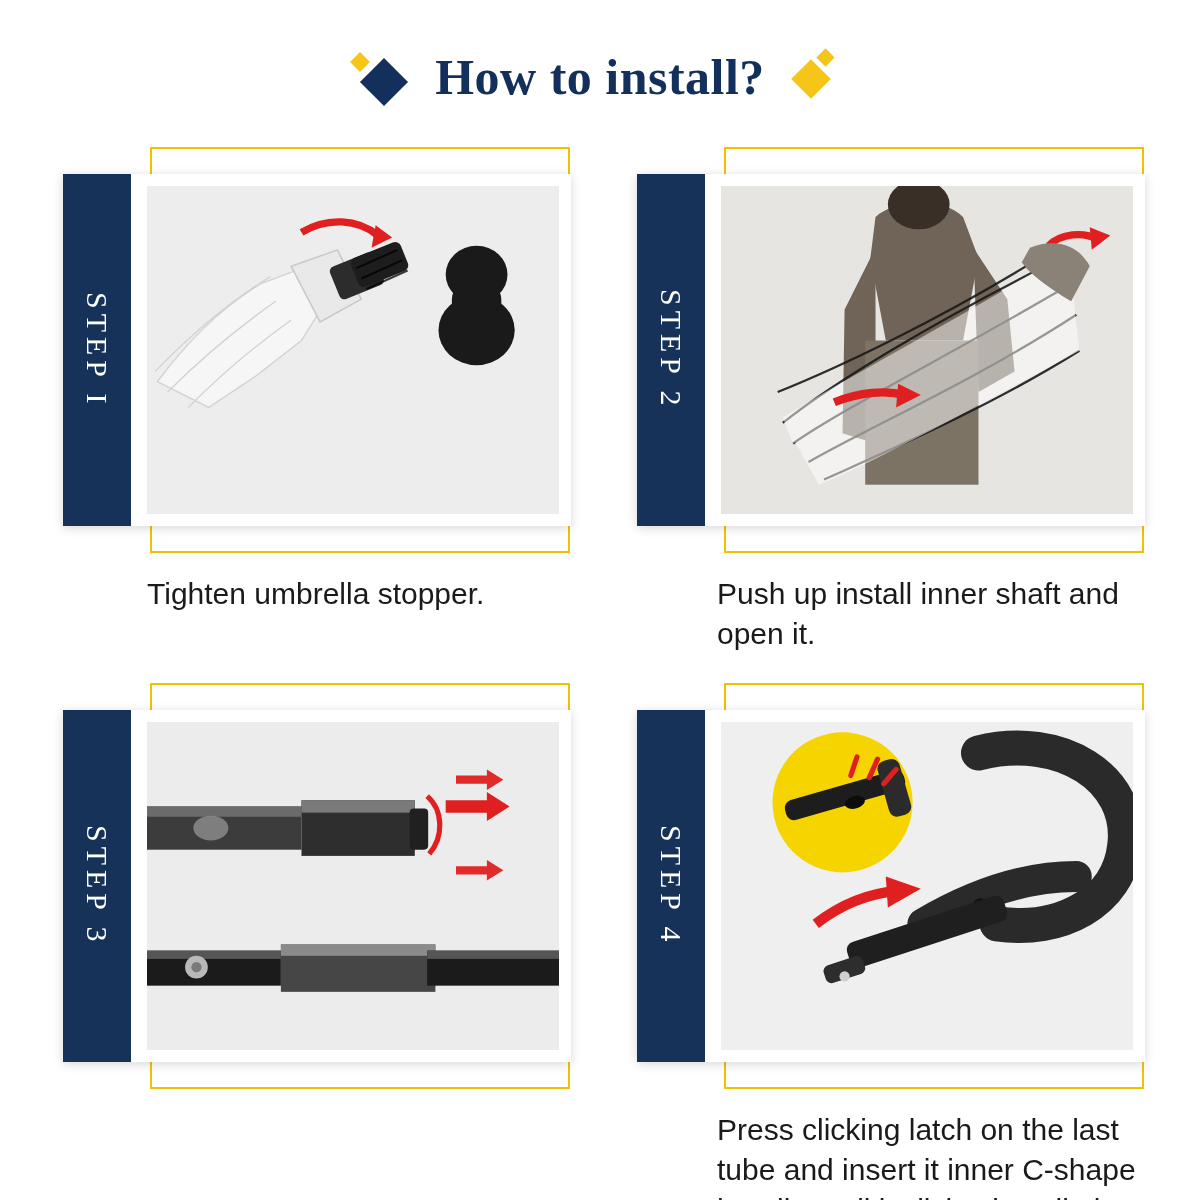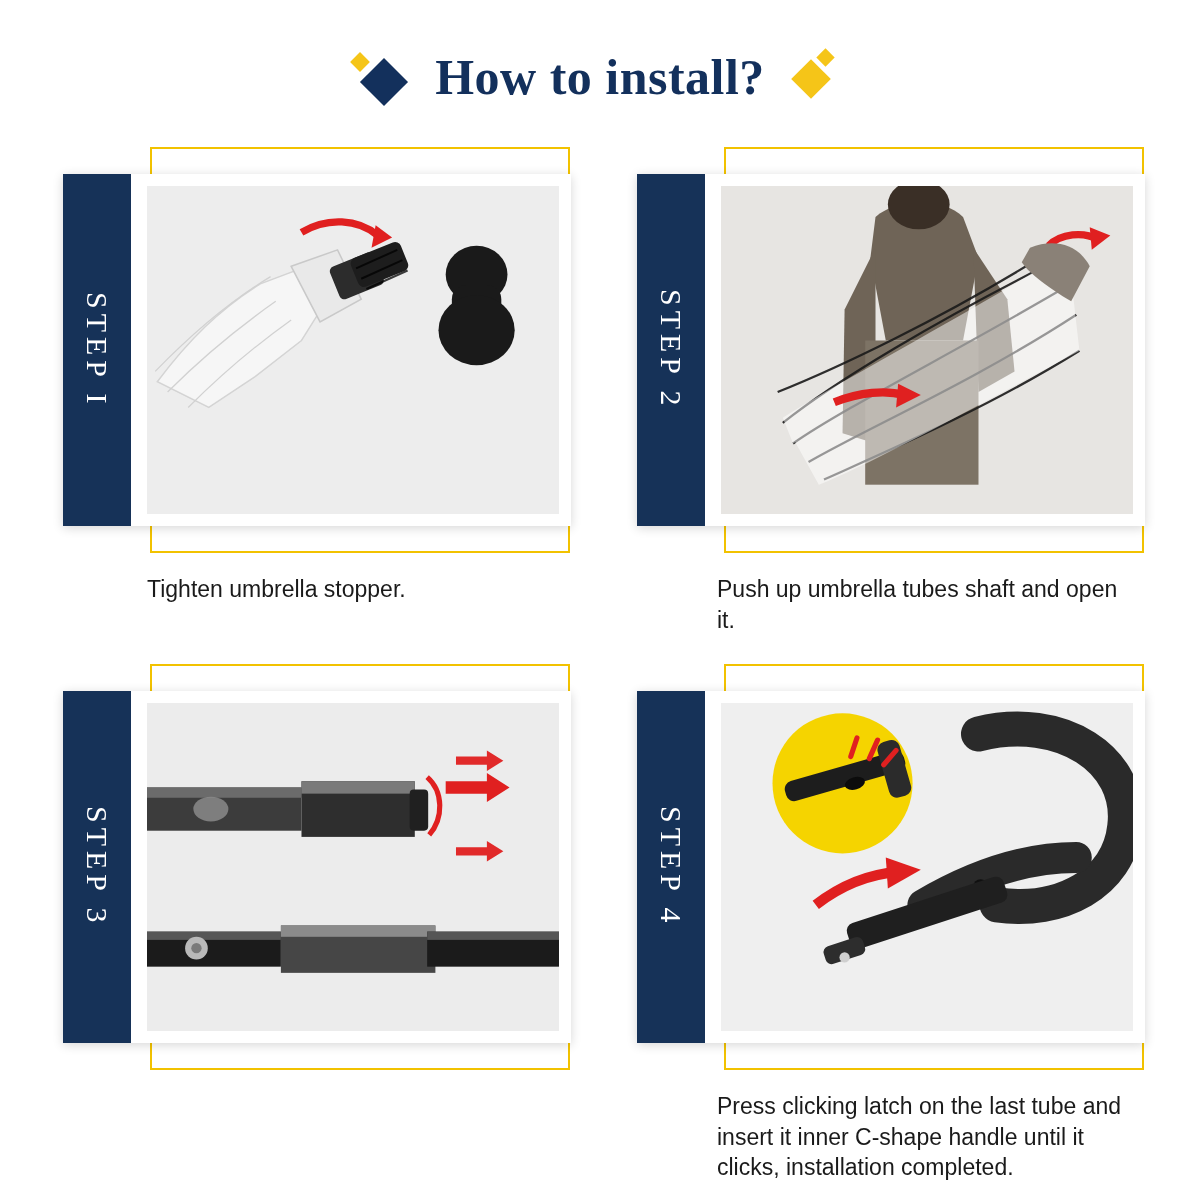--- a/index.html
+++ b/index.html
@@ -121,21 +121,21 @@
     flex: 1 1 auto;
     margin: 12px 12px 12px 16px;
     background: #ededed;
     position: relative;
     overflow: hidden;
   }
   .caption {
     margin-top: 14px;
     padding-left: 92px;
     padding-right: 4px;
-    font-size: 23px;
+    font-size: 30px;
     line-height: 1.33;
     color: #1a1a1a;
     white-space: pre-line;
   }
   .caption.indent-less { padding-left: 88px; }
 
   
   .scene { position: absolute; inset: 0; }
 </style>
 </head>
@@ -239,21 +239,21 @@
               <path d="M358 40 L378 48 L360 62 Z" fill="#e02020"></path>
               <path d="M110 210 C135 200 160 198 178 203" stroke="#e02020" stroke-width="8" fill="none"></path>
               <path d="M172 192 L194 203 L170 215 Z" fill="#e02020"></path>
               <g fill="#8a8177">
                 <path d="M300 60 C325 50 348 58 358 78 L340 112 C320 100 300 86 292 74 Z"></path>
               </g>
             </svg>
           </div>
         </div>
       </div>
-      <div class="caption indent-less">Push up umbrella tubes shaft and open it.</div>
+      <div class="caption indent-less">Push up install inner shaft and open it.</div>
     </div>
 
     <div class="step">
       <div class="frame">
         <div class="bracket-top"></div>
           <div class="bracket-top-left"></div>
           <div class="bracket-top-right"></div>
         <div class="bracket-bottom"></div>
           <div class="bracket-bottom-left"></div>
           <div class="bracket-bottom-right"></div>

